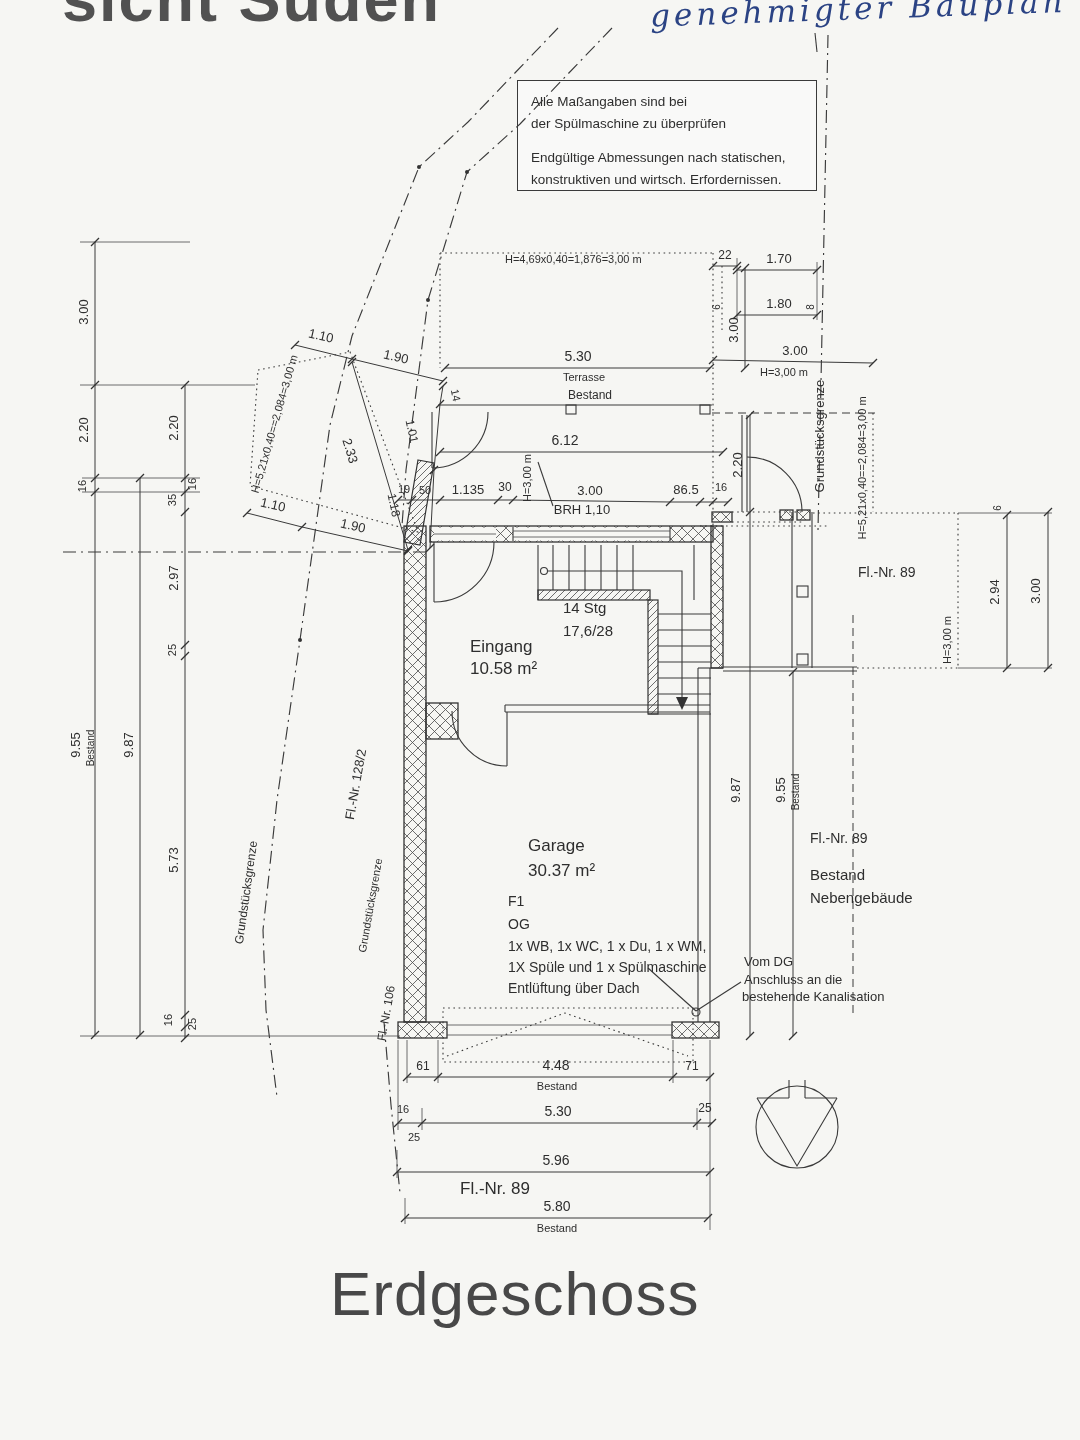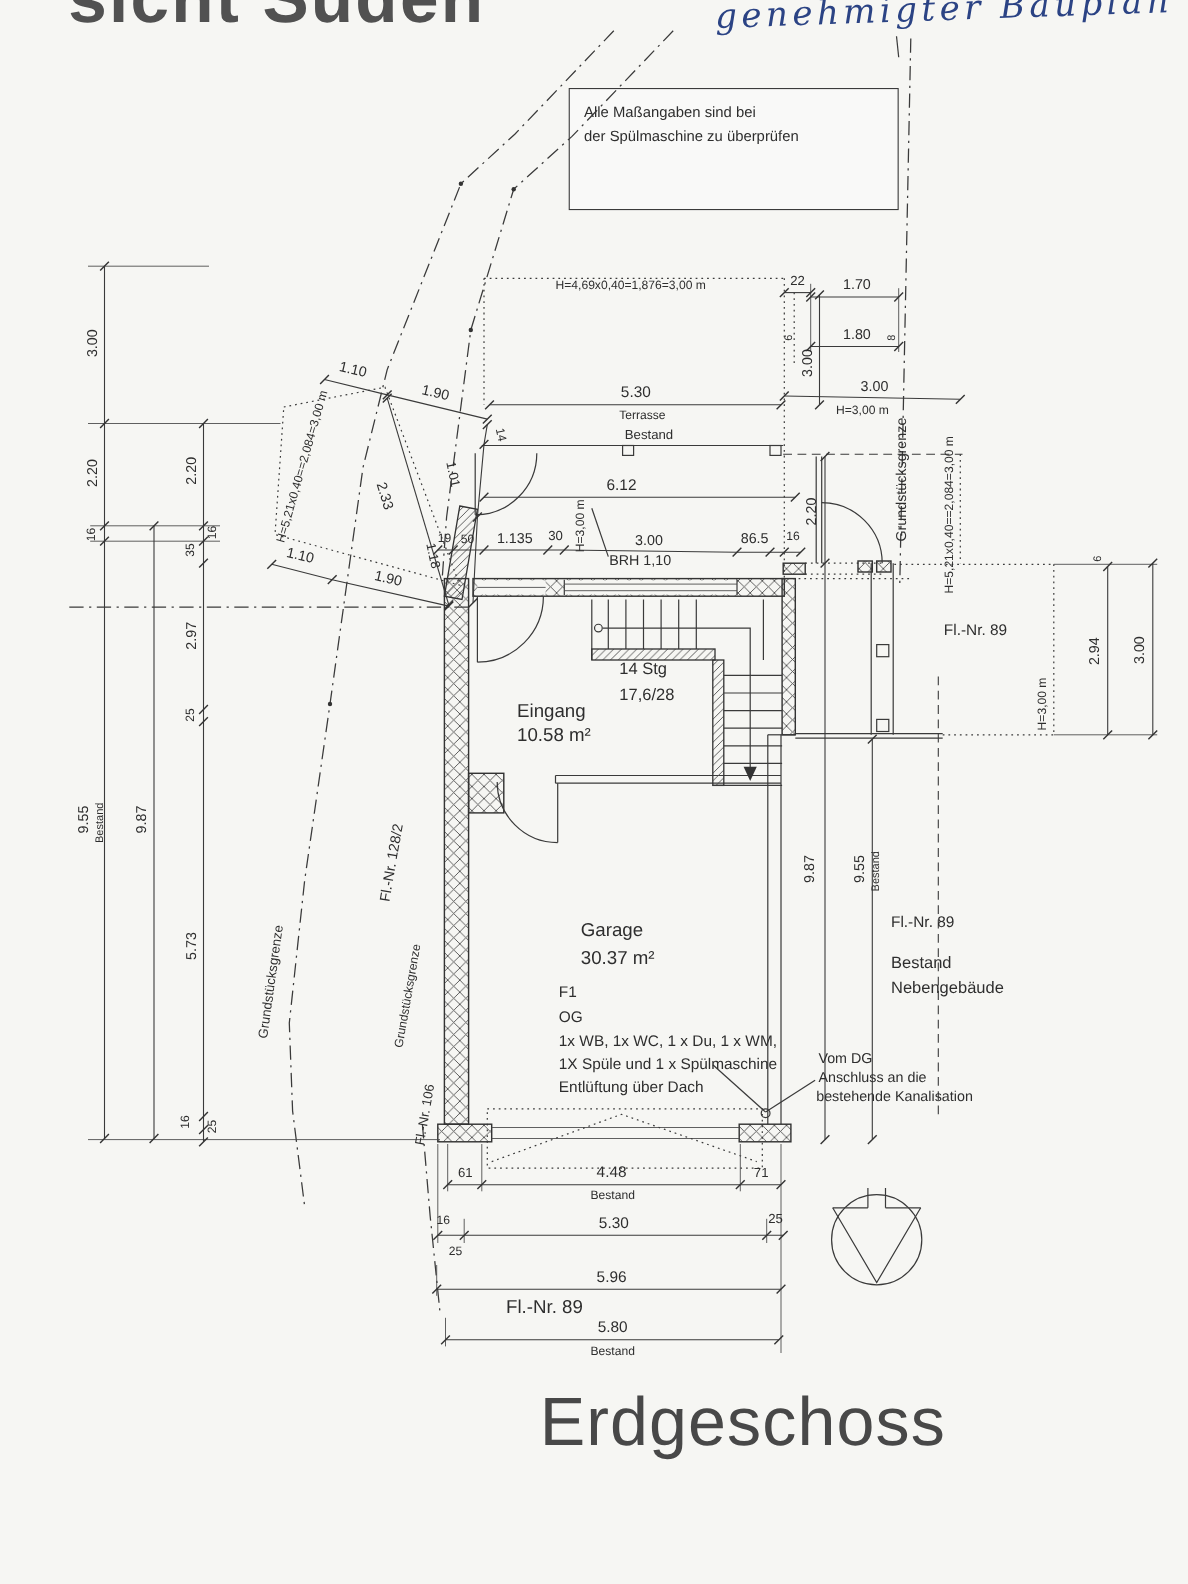--- a/index.html
+++ b/index.html
@@ -10,21 +10,21 @@
   #title-clip span{display:block;position:relative;top:-37px;font-size:63px;font-weight:700;
        letter-spacing:2px;color:#515151;white-space:nowrap;}
   #handwriting-clip{left:650px;top:0;width:430px;height:40px;overflow:hidden;}
   #handwriting-clip span{display:block;position:relative;top:-10px;
        font-family:"DejaVu Serif",serif;font-style:italic;font-size:31px;color:#2b4384;
        transform:rotate(-2deg);letter-spacing:4px;white-space:nowrap;}
   #note-box{left:517px;top:80px;width:300px;height:111px;border:1.5px solid #3a3a3a;
        background:rgba(255,255,255,.4);padding:10px 0 0 13px;box-sizing:border-box;}
   #note-box p{margin:0;font-size:13.5px;line-height:1.6;}
   #note-box p + p{margin-top:13px;}
-  #floor-title{left:330px;top:1258px;width:530px;text-align:right;font-size:62px;
+  #floor-title{left:330px;top:1258px;width:530px;text-align:left;font-size:62px;
        color:#484848;letter-spacing:1px;}
   svg text{font-family:"Liberation Sans",sans-serif;fill:#2e2e2e;}
   .t10{font-size:10px}.t11{font-size:11px}.t12{font-size:12px}.t13{font-size:13px}
   .t14{font-size:14px}.t15{font-size:15px}.t17{font-size:17px}
   .ln{stroke:#3a3a3a;stroke-width:1.1;fill:none;}
   .thin{stroke:#4a4a4a;stroke-width:0.8;fill:none;}
   .wall{stroke:#333;stroke-width:1.3;fill:url(#hx);}
   .walld{stroke:#333;stroke-width:1.2;fill:url(#hd);}
   .dim{stroke:#3a3a3a;stroke-width:1;fill:none;
        marker-start:url(#tick);marker-mid:url(#tick);marker-end:url(#tick);}
@@ -36,20 +36,21 @@
 <body>
 
 <div class="abs" id="title-clip">
   <span>sicht Süden</span>
 </div>
 <div class="abs" id="handwriting-clip">
   <span>genehmigter Bauplan</span>
 </div>
 <div class="abs" id="note-box">
   <p><span>Alle Maßangaben sind bei</span><br><span>der Spülmaschine zu überprüfen</span></p>
+  <p><span>Endgültige Abmessungen nach statischen,</span><br><span>konstruktiven und wirtsch. Erfordernissen.</span></p>
 </div>
 <div class="abs" id="floor-title">Erdgeschoss</div>
 
 <svg class="abs" style="left:0;top:0" width="1080" height="1440" viewBox="0 0 1080 1440">
 <defs>
   <pattern id="hx" width="11" height="11" patternUnits="userSpaceOnUse">
     <path d="M0,0 L11,11 M11,0 L0,11" stroke="#4a4a4a" stroke-width="0.8" fill="none"></path>
   </pattern>
   <pattern id="hd" width="7" height="7" patternUnits="userSpaceOnUse">
     <path d="M0,7 L7,0" stroke="#4a4a4a" stroke-width="0.8" fill="none"></path>

